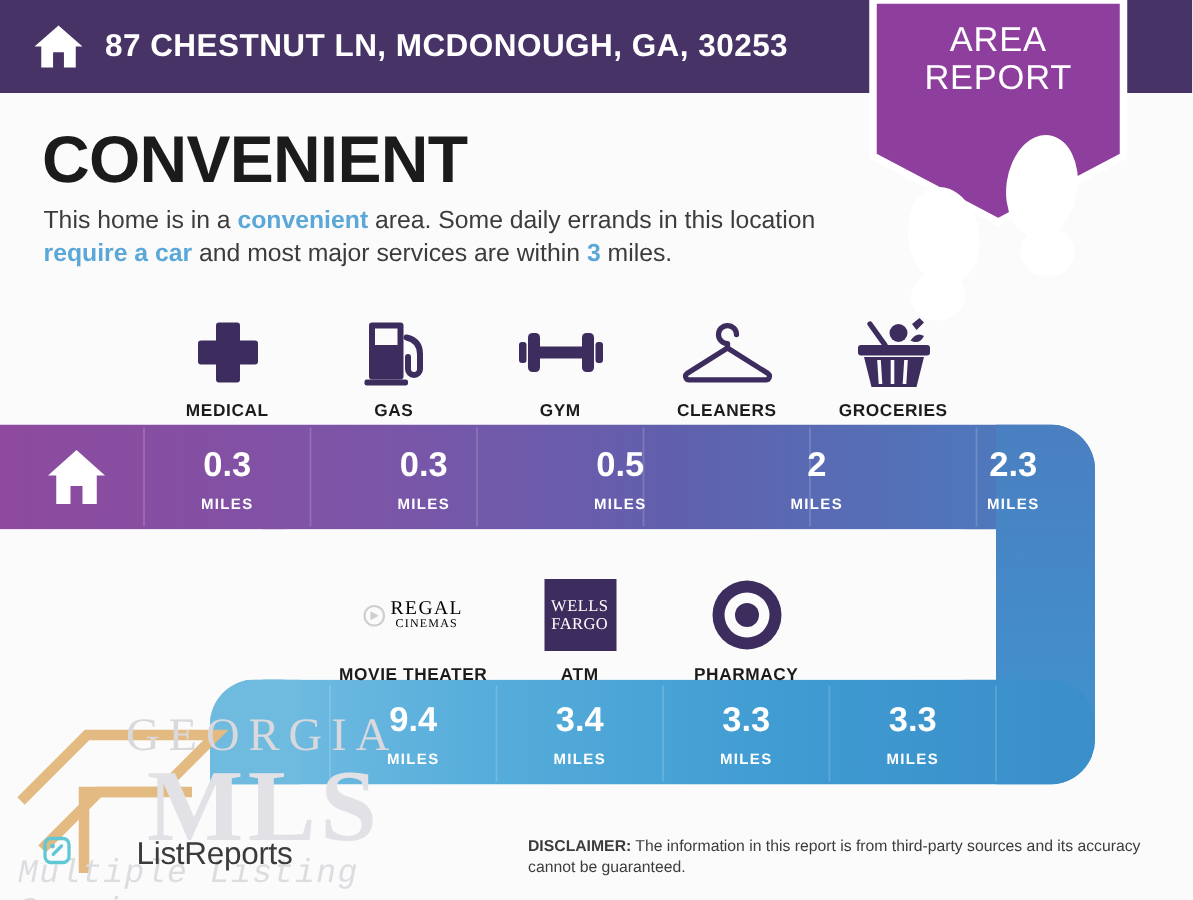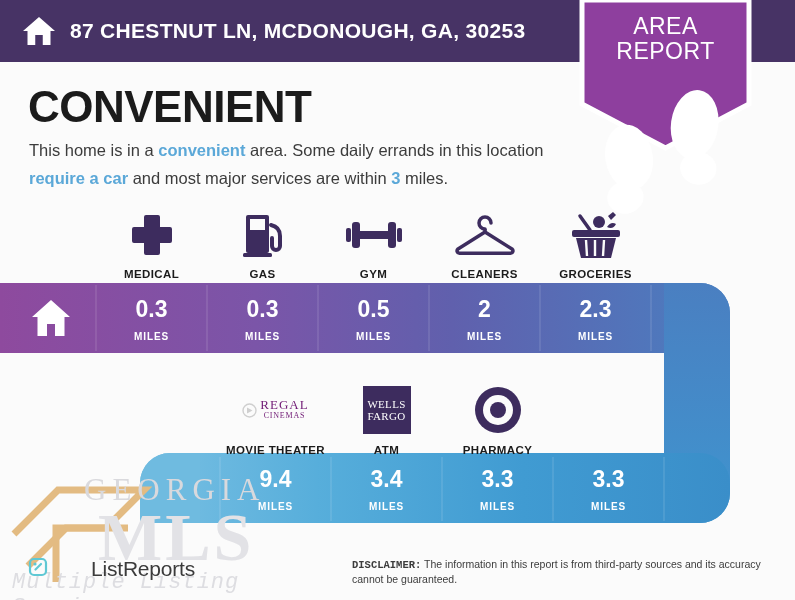--- a/index.html
+++ b/index.html
@@ -76,21 +76,21 @@
     font-size: 44px;
     font-weight: bold;
     color: #1b1b1b;
     letter-spacing: -0.5px;
   }
   .subtitle {
     position: absolute;
     left: 29px; top: 136px;
     width: 530px;
     font-size: 16.5px;
-    line-height: 28px;
+    line-height: 22px;
     color: #3c3c3c;
   }
   .accent { color: #5ba8d8; font-weight: bold; }
 
   
   .band { position: absolute; left: 0; top: 283px; width: 760px; height: 240px; }
   .band svg { display: block; }
 
   
   .row1-icons {
@@ -115,20 +115,21 @@
     margin-top: 4px;
     white-space: nowrap;
   }
 
   
   .row1-values {
     position: absolute;
     left: 96px; top: 288px;
     width: 640px; height: 62px;
     display: flex;
+    gap: 20px;
   }
   .cell-val {
     width: 111px;
     display: flex;
     flex-direction: column;
     align-items: center;
     justify-content: center;
     color: #ffffff;
   }
   .v-num { font-size: 23px; font-weight: bold; line-height: 24px; }
@@ -169,21 +170,21 @@
     font-size: 11px; font-weight: normal;
     line-height: 12.5px;
     letter-spacing: 0.3px;
   }
   .regal-logo {
     display: flex; align-items: center; gap: 3px;
     color: #c9c9c9;
   }
   .regal-text {
     font-family: "Liberation Serif", serif;
-    color: #701a75;
+    color: #000000;
     line-height: 11px;
     text-align: center;
   }
   .regal-t1 { font-size: 13px; letter-spacing: 1px; }
   .regal-t2 { font-size: 8px; letter-spacing: 0.8px; }
 
   
   .watermark {
     position: absolute;
     left: 6px; top: 462px;
@@ -225,21 +226,21 @@
 
   
   .disclaimer {
     position: absolute;
     left: 352px; top: 557px;
     width: 430px;
     font-size: 10.5px;
     line-height: 14px;
     color: #3c3c3c;
   }
-  .disclaimer b { font-weight: bold; font-family: Liberation Mono, monospace; }
+  .disclaimer b { font-weight: bold; }
 </style>
 </head>
 <body>
 
 <div id="page">
 
   <div class="header-bar"></div>
   <div class="header-inner">
     <span>
       <svg class="house-icon-hdr" viewBox="0 0 34 32">

